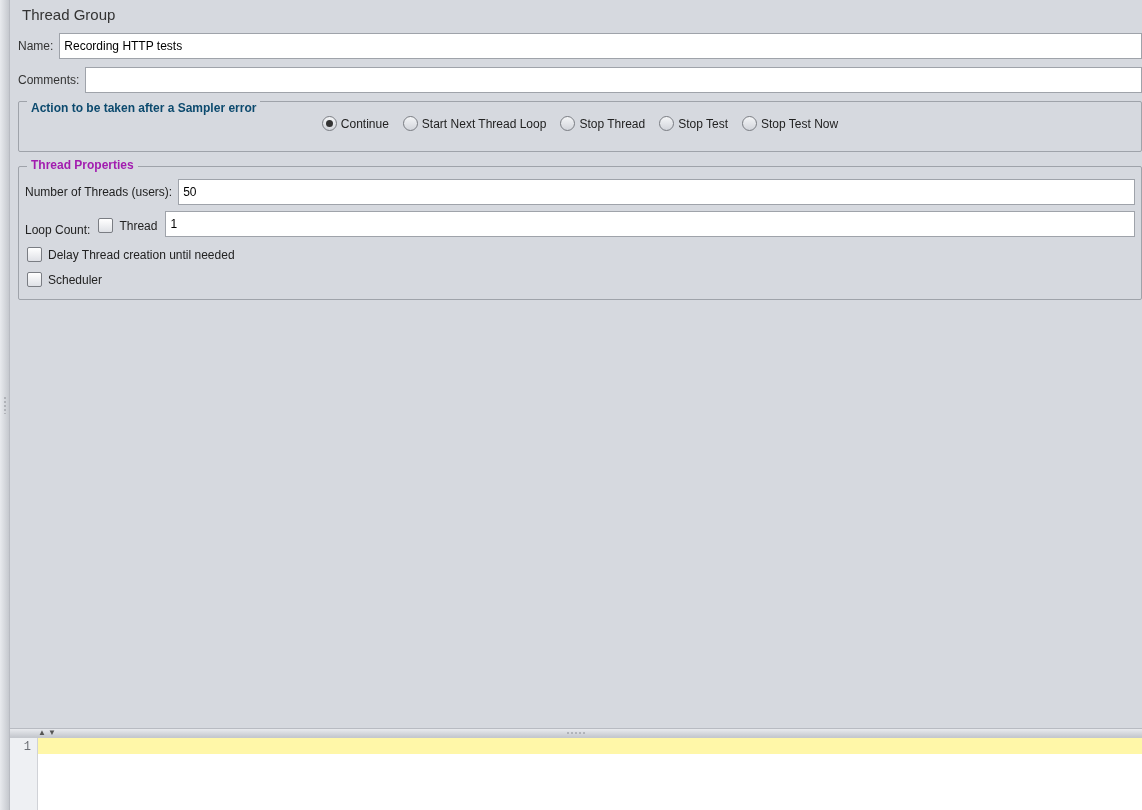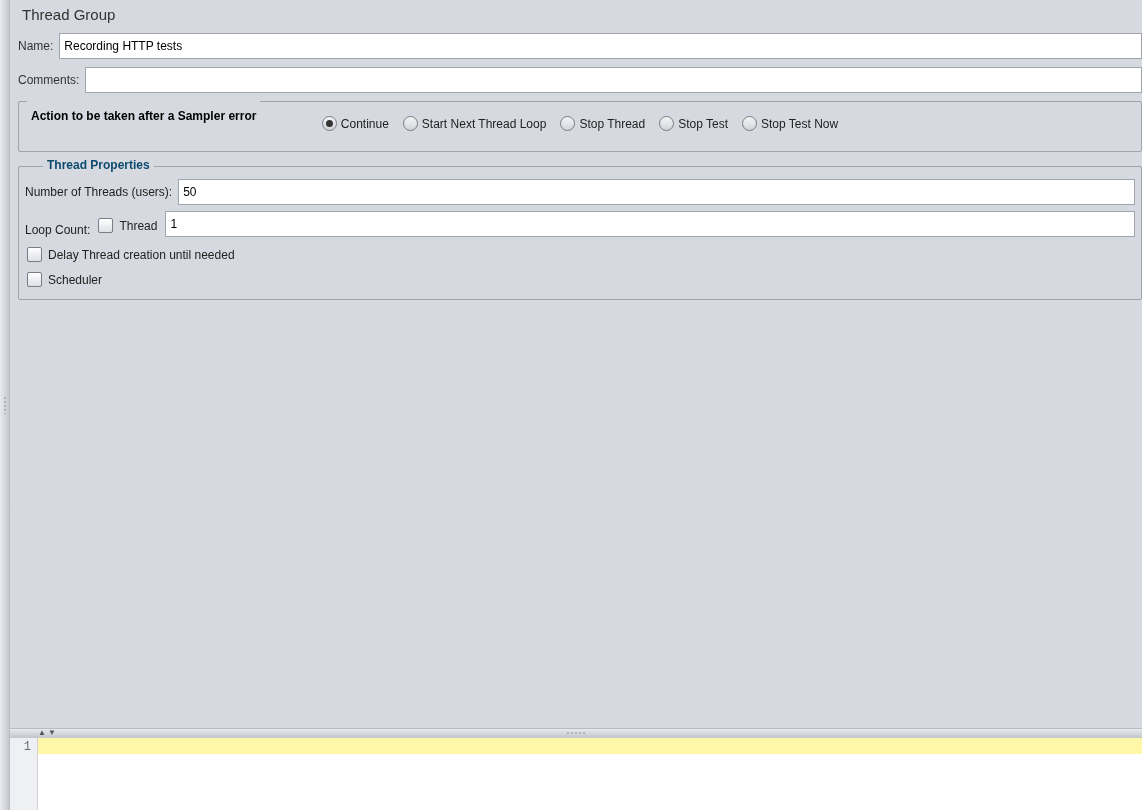--- a/index.html
+++ b/index.html
@@ -74,24 +74,24 @@
     margin: 6px 0 10px 0;
     padding: 12px 8px 10px 8px;
     position: relative;
     background: #d6d9df;
   }
   .group-legend {
     position: absolute;
     top: -9px;
     left: 8px;
     background: #d6d9df;
-    padding: 16px 4px;
+    padding: 8px 4px;
     font-weight: bold;
     font-size: 12px;
-    color: #000000;
+    color: #0c4a6e;
   }
   .radios {
     display: flex;
     align-items: center;
     justify-content: center;
     gap: 14px;
     padding: 10px 0;
   }
   .radio {
     display: inline-flex;
@@ -135,26 +135,26 @@
     border-top: 1px solid #9fa3aa;
     border-radius: 2px;
     padding: 6px 6px 8px 6px;
     position: relative;
     background: #d6d9df;
     margin-top: 14px;
   }
   .tp-legend {
     position: absolute;
     top: -9px;
-    left: 24px;
+    left: 8px;
     background: #d6d9df;
     padding: 0 4px;
     font-weight: bold;
     font-size: 12px;
-    color: #0c4a6e;
+    color: #a21caf;
   }
   .tp-row {
     display: flex;
     align-items: center;
     margin: 6px 0;
   }
   .tp-row > label {
     margin-right: 6px;
     white-space: nowrap;
   }

